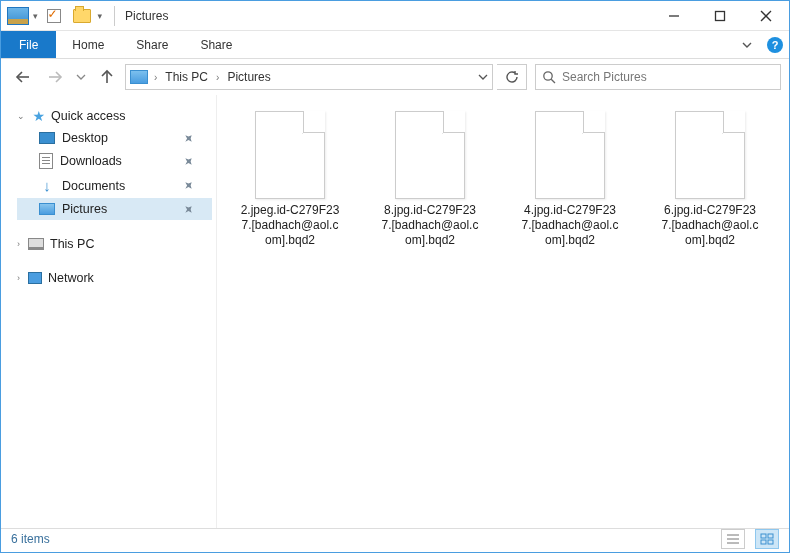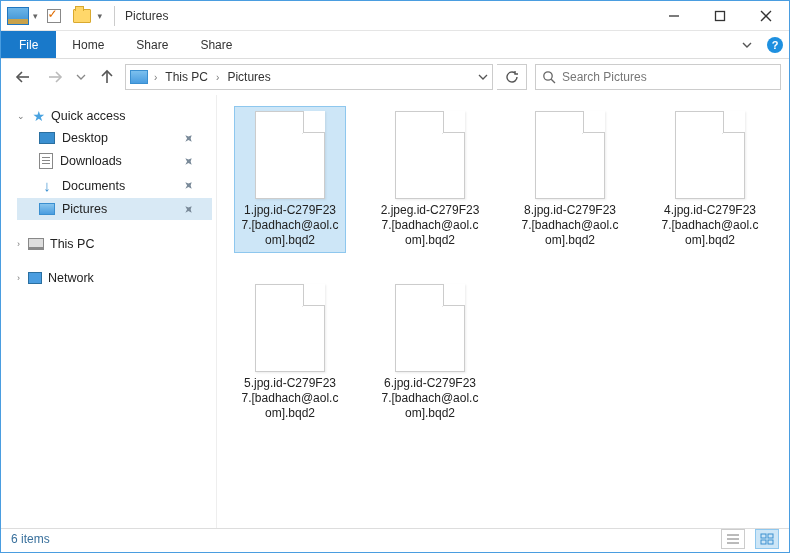--- a/index.html
+++ b/index.html
@@ -247,49 +247,37 @@
       <div class="np-head">
         <span class="chev-l">›</span>
         <span class="i-net"></span>
         <span>Network</span>
       </div>
     </div>
   </div>
 
   <div class="content">
     <div class="grid" id="file-grid">
-        <div class="file-item sel">
-          <div class="file-ico">
-            <div class="file-fold"></div>
-          </div>
-          <div class="file-label">1.jpg.id-C279F237.[badhach@aol.com].bqd2</div>
-        </div>
         <div class="file-item">
           <div class="file-ico">
             <div class="file-fold"></div>
           </div>
           <div class="file-label">2.jpeg.id-C279F237.[badhach@aol.com].bqd2</div>
         </div>
         <div class="file-item">
           <div class="file-ico">
             <div class="file-fold"></div>
           </div>
           <div class="file-label">8.jpg.id-C279F237.[badhach@aol.com].bqd2</div>
         </div>
         <div class="file-item">
           <div class="file-ico">
             <div class="file-fold"></div>
           </div>
           <div class="file-label">4.jpg.id-C279F237.[badhach@aol.com].bqd2</div>
-        </div>
-        <div class="file-item">
-          <div class="file-ico">
-            <div class="file-fold"></div>
-          </div>
-          <div class="file-label">5.jpg.id-C279F237.[badhach@aol.com].bqd2</div>
         </div>
         <div class="file-item">
           <div class="file-ico">
             <div class="file-fold"></div>
           </div>
           <div class="file-label">6.jpg.id-C279F237.[badhach@aol.com].bqd2</div>
         </div>
       </div>
   </div>
 </div>

